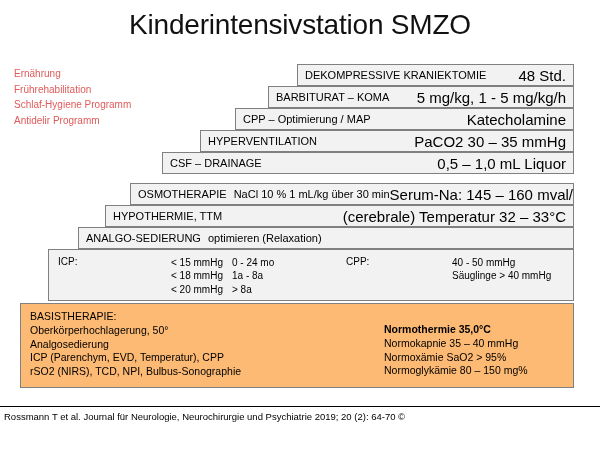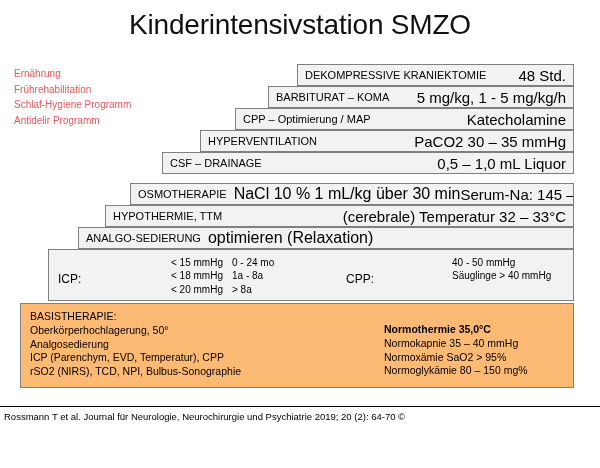--- a/index.html
+++ b/index.html
@@ -65,21 +65,21 @@
     padding: 0 7px;
     font-size: 11px;
     white-space: nowrap;
     overflow: hidden;
   }
   .therapy-row .row-label {
     font-size: 11px;
     color: #000000;
   }
   .therapy-row .row-extra {
-    font-size: 16px;
+    font-size: 11px;
     color: #000000;
     margin-left: 7px;
   }
   .therapy-row .row-value {
     margin-left: auto;
     font-size: 15px;
     color: #000000;
   }
 
   
@@ -96,22 +96,22 @@
     overflow: hidden;
   }
   .icp-col {
     position: absolute;
     top: 6px;
   }
   #icp-col-left  { left: 9px; }
   #icp-col-right { left: 297px; }
   .icp-head {
     position: absolute;
-    top: 16px;
-    font-size: 12px;
+    top: 0;
+    font-size: 10px;
   }
   .icp-rows {
     margin-left: 0;
   }
   .icp-line {
     display: flex;
     font-size: 10px;
     line-height: 13.3px;
     white-space: nowrap;
   }

